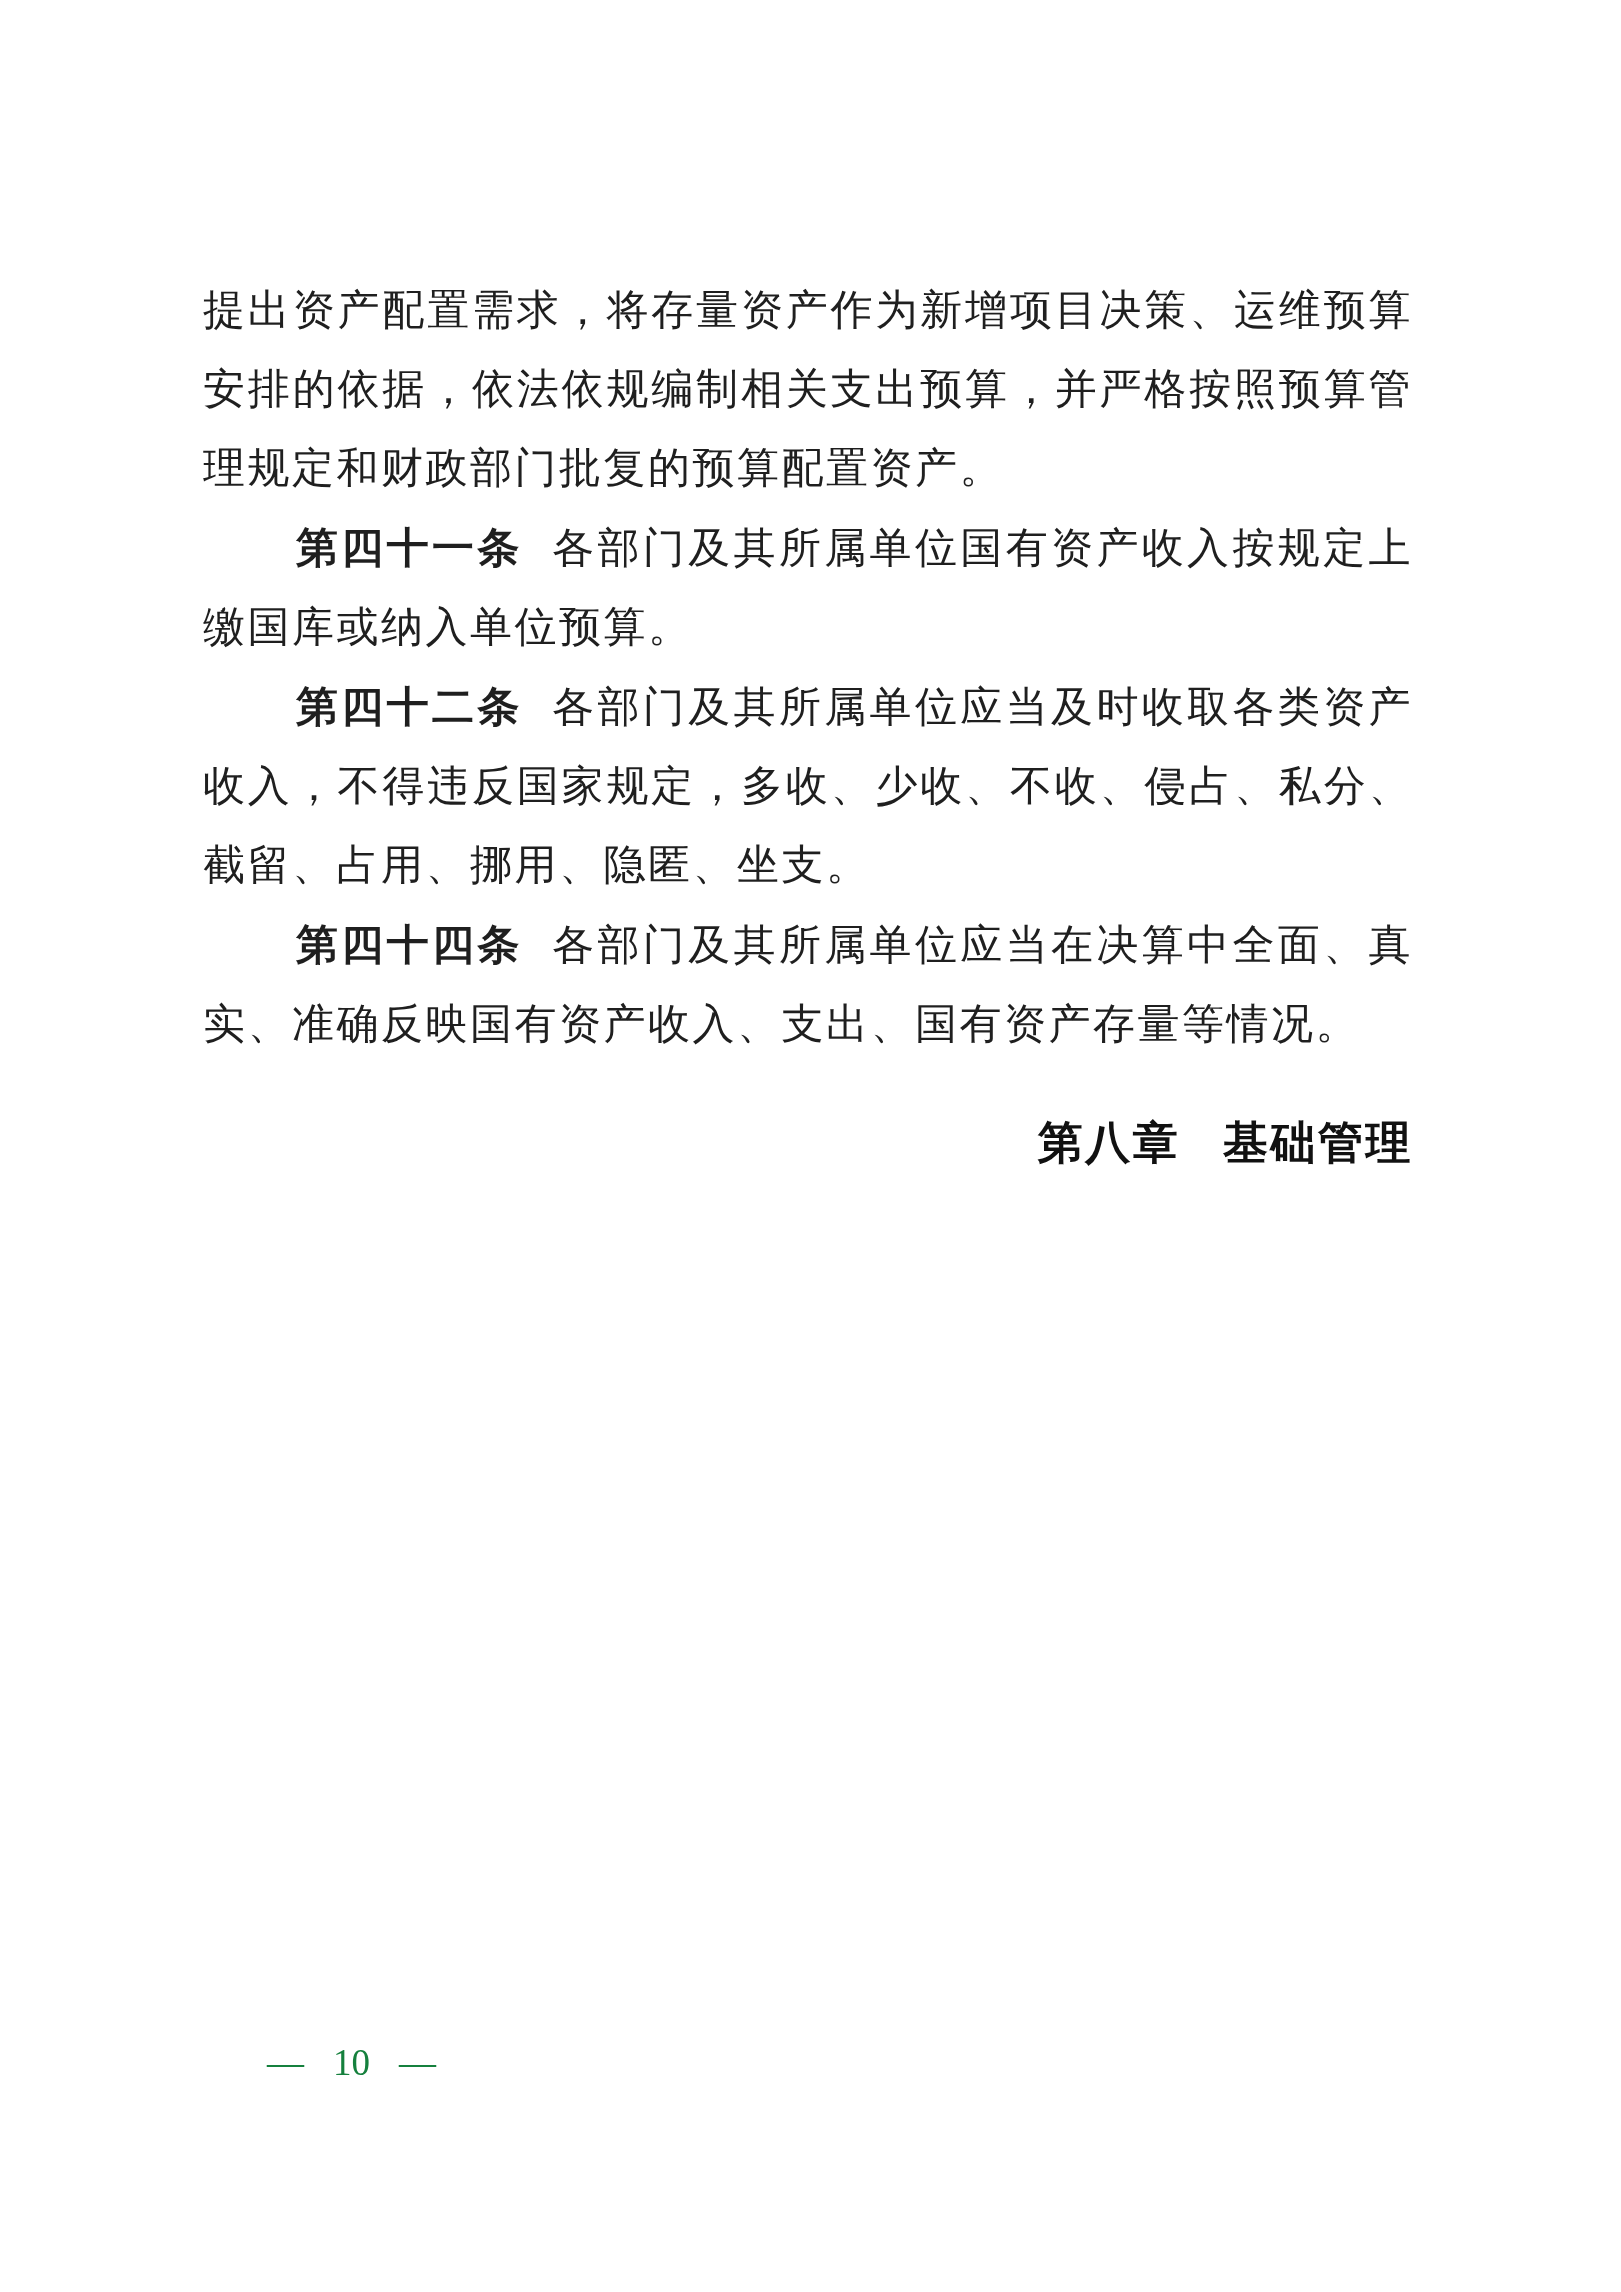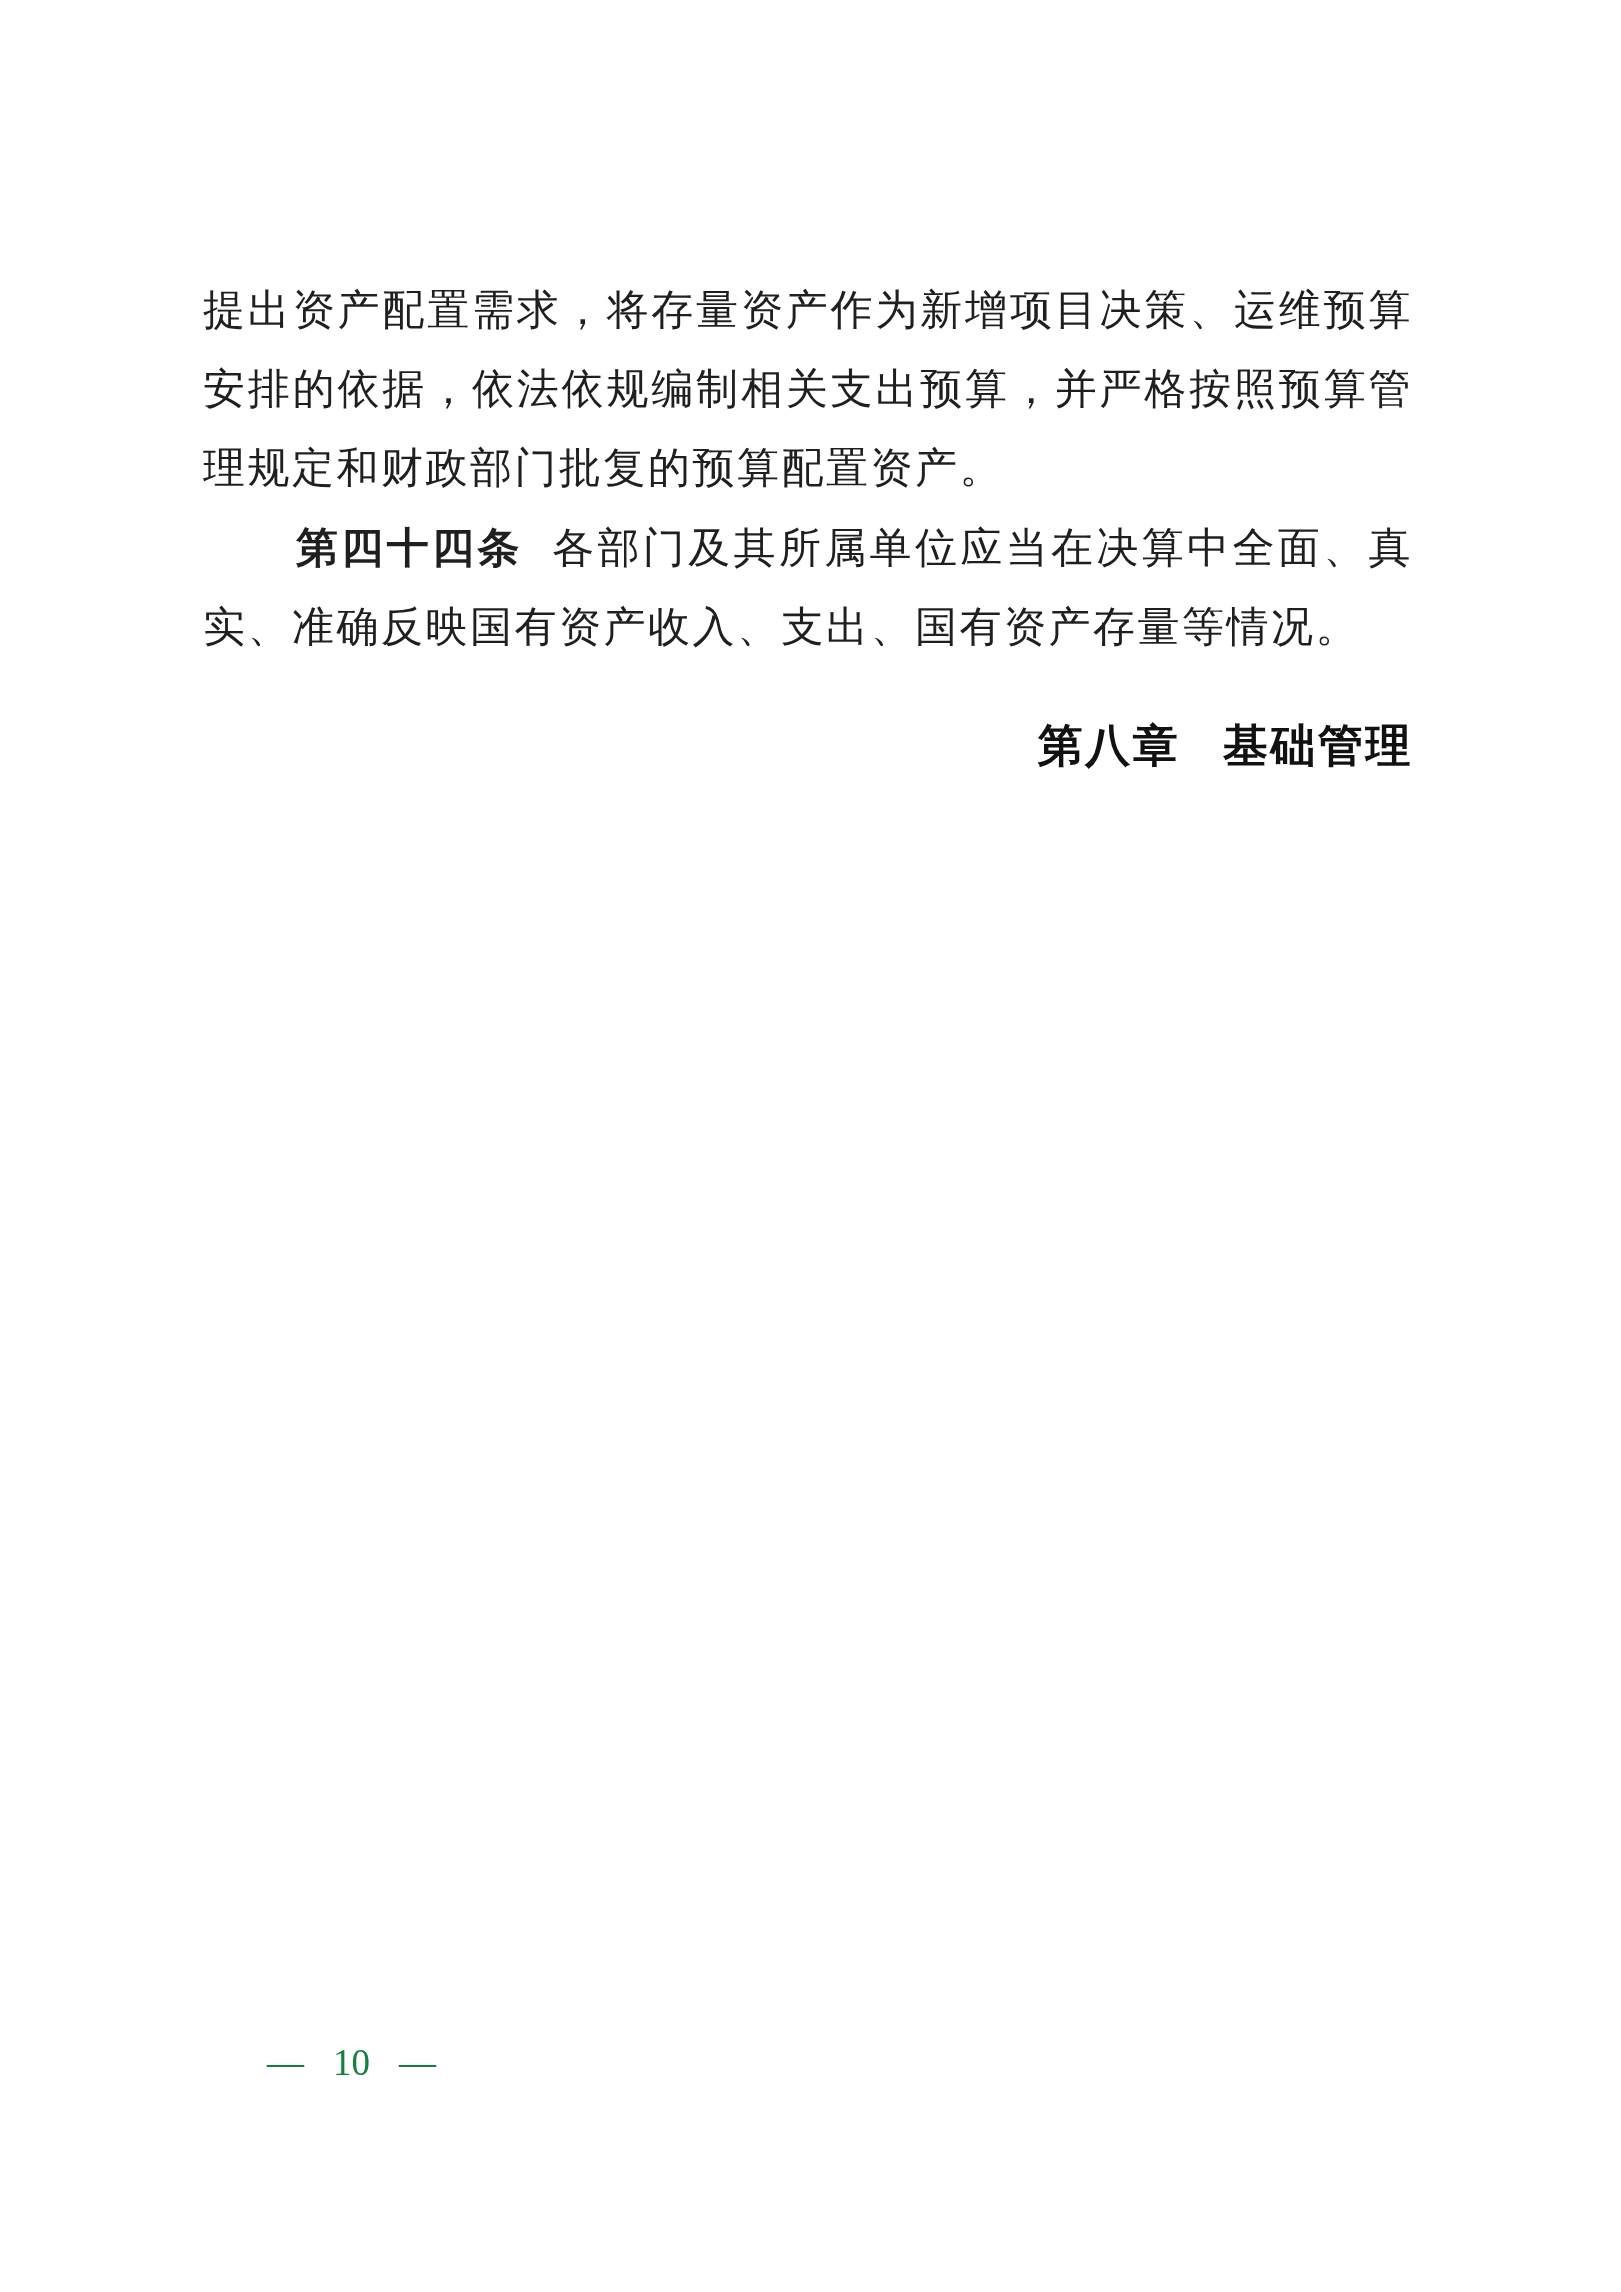--- a/index.html
+++ b/index.html
@@ -72,23 +72,25 @@
 </style>
 </head>
 <body>
 
 <div class="page">
 
   <div class="doc-body">
 
     <p class="para"><span>提出资产配置需求，将存量资产作为新增项目决策、运维预算安排的依据，依法依规编制相关支出预算，并严格按照预算管理规定和财政部门批复的预算配置资产。</span></p>
 
+    <p class="para indent"><span class="article-lead">第四十一条</span><span>各部门及其所属单位国有资产收入按规定上缴国库或纳入单位预算。</span></p>
 
 
 
+    <p class="para indent"><span class="article-lead">第四十二条</span><span>各部门及其所属单位应当及时收取各类资产收入，不得违反国家规定，多收、少收、不收、侵占、私分、截留、占用、挪用、隐匿、坐支。</span></p>
 
 
     <p class="para indent"><span class="article-lead">第四十四条</span><span>各部门及其所属单位应当在决算中全面、真实、准确反映国有资产收入、支出、国有资产存量等情况。</span></p>
 
     <h2 class="chapter-heading"><span class="chapter-number">第八章</span><span>基础管理</span></h2>
 
   </div>
 
   <div class="page-footer"><span class="footer-dash">—</span><span class="footer-num">10</span><span class="footer-dash">—</span></div>
 

